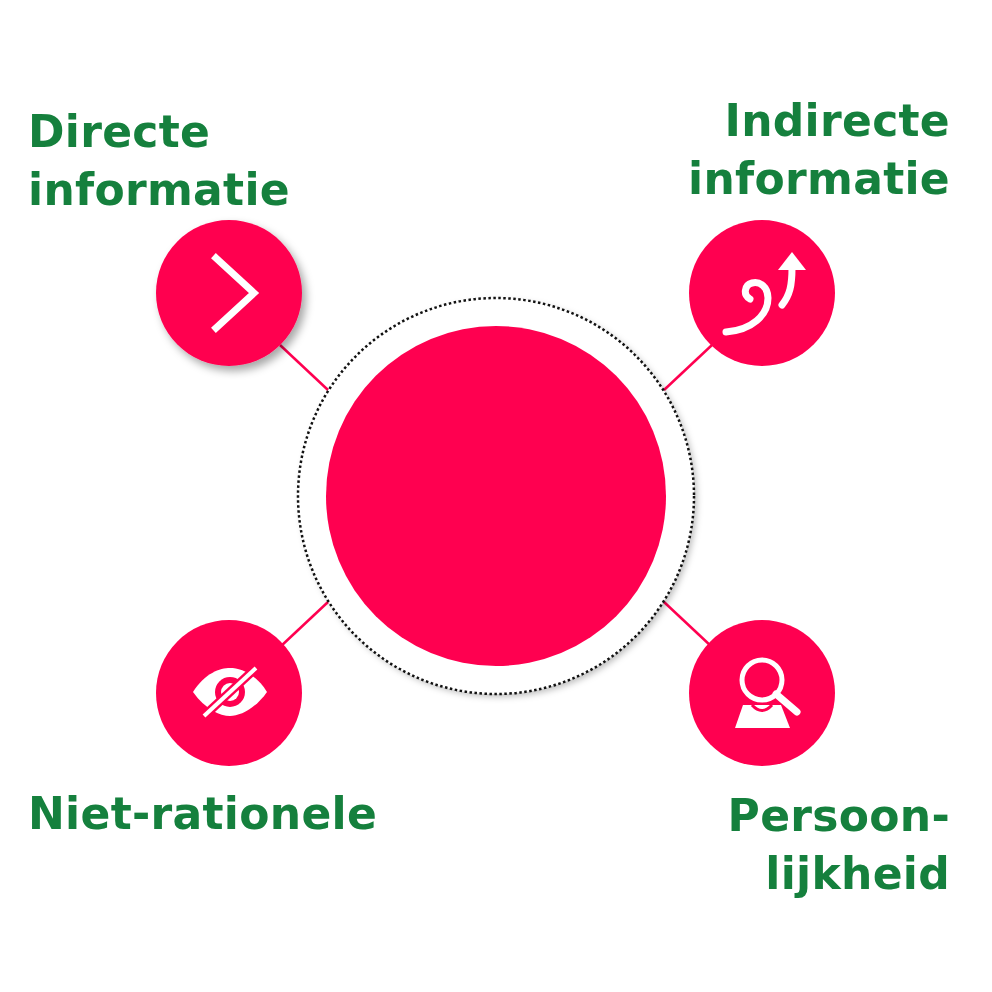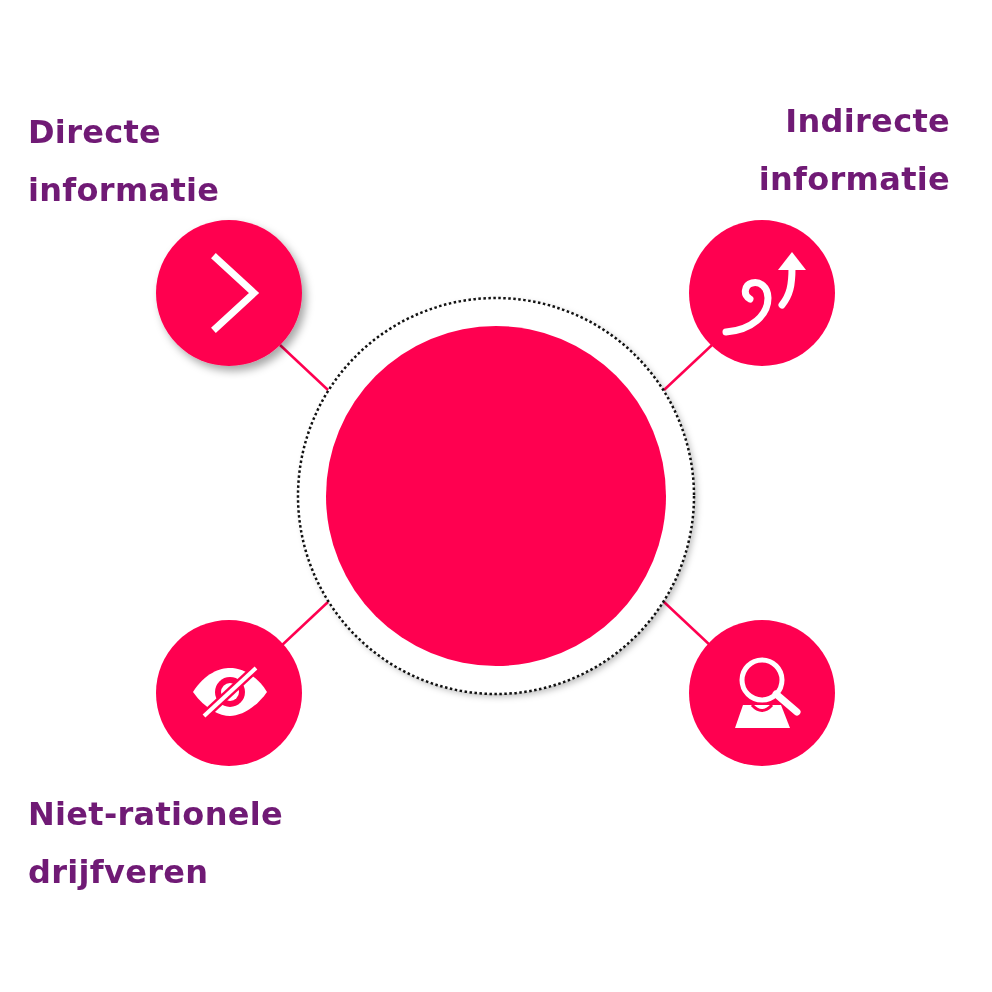--- a/index.html
+++ b/index.html
@@ -1,17 +1,17 @@
 <!DOCTYPE html>
 <html><head>
 <meta charset="utf-8">
 <style>
   html, body { margin:0; padding:0; background:#ffffff; }
   body { width:992px; height:992px; position:relative; overflow:hidden; font-family:"DejaVu Sans", sans-serif; }
-  .label { position:absolute; font-weight:bold; font-size:32px; line-height:58px; color:#701a75; letter-spacing:0.3px; }
+  .label { position:absolute; font-weight:bold; font-size:44px; line-height:58px; color:#15803d; letter-spacing:0.3px; }
   .label span { display:block; white-space:nowrap; }
   .label.left { text-align:left; }
   .label.right { text-align:right; }
   svg.diagram { position:absolute; left:0; top:0; }
 </style>
 </head>
 <body>
 
 <svg class="diagram" width="992" height="992" viewBox="0 0 992 992">
   <defs>
@@ -80,17 +80,18 @@
   <span>informatie</span>
 </div>
 
 <div class="label right" style="right:42px; top:92px;">
   <span>Indirecte</span>
   <span>informatie</span>
 </div>
 
 <div class="label left" style="left:28px; top:785px;">
   <span>Niet-rationele</span>
-  <span>drijfveren</span>
 </div>
 
 <div class="label right" style="right:42px; top:787px;">
+  <span>Persoon-</span>
+  <span>lijkheid</span>
 </div>
 
 </body></html>

